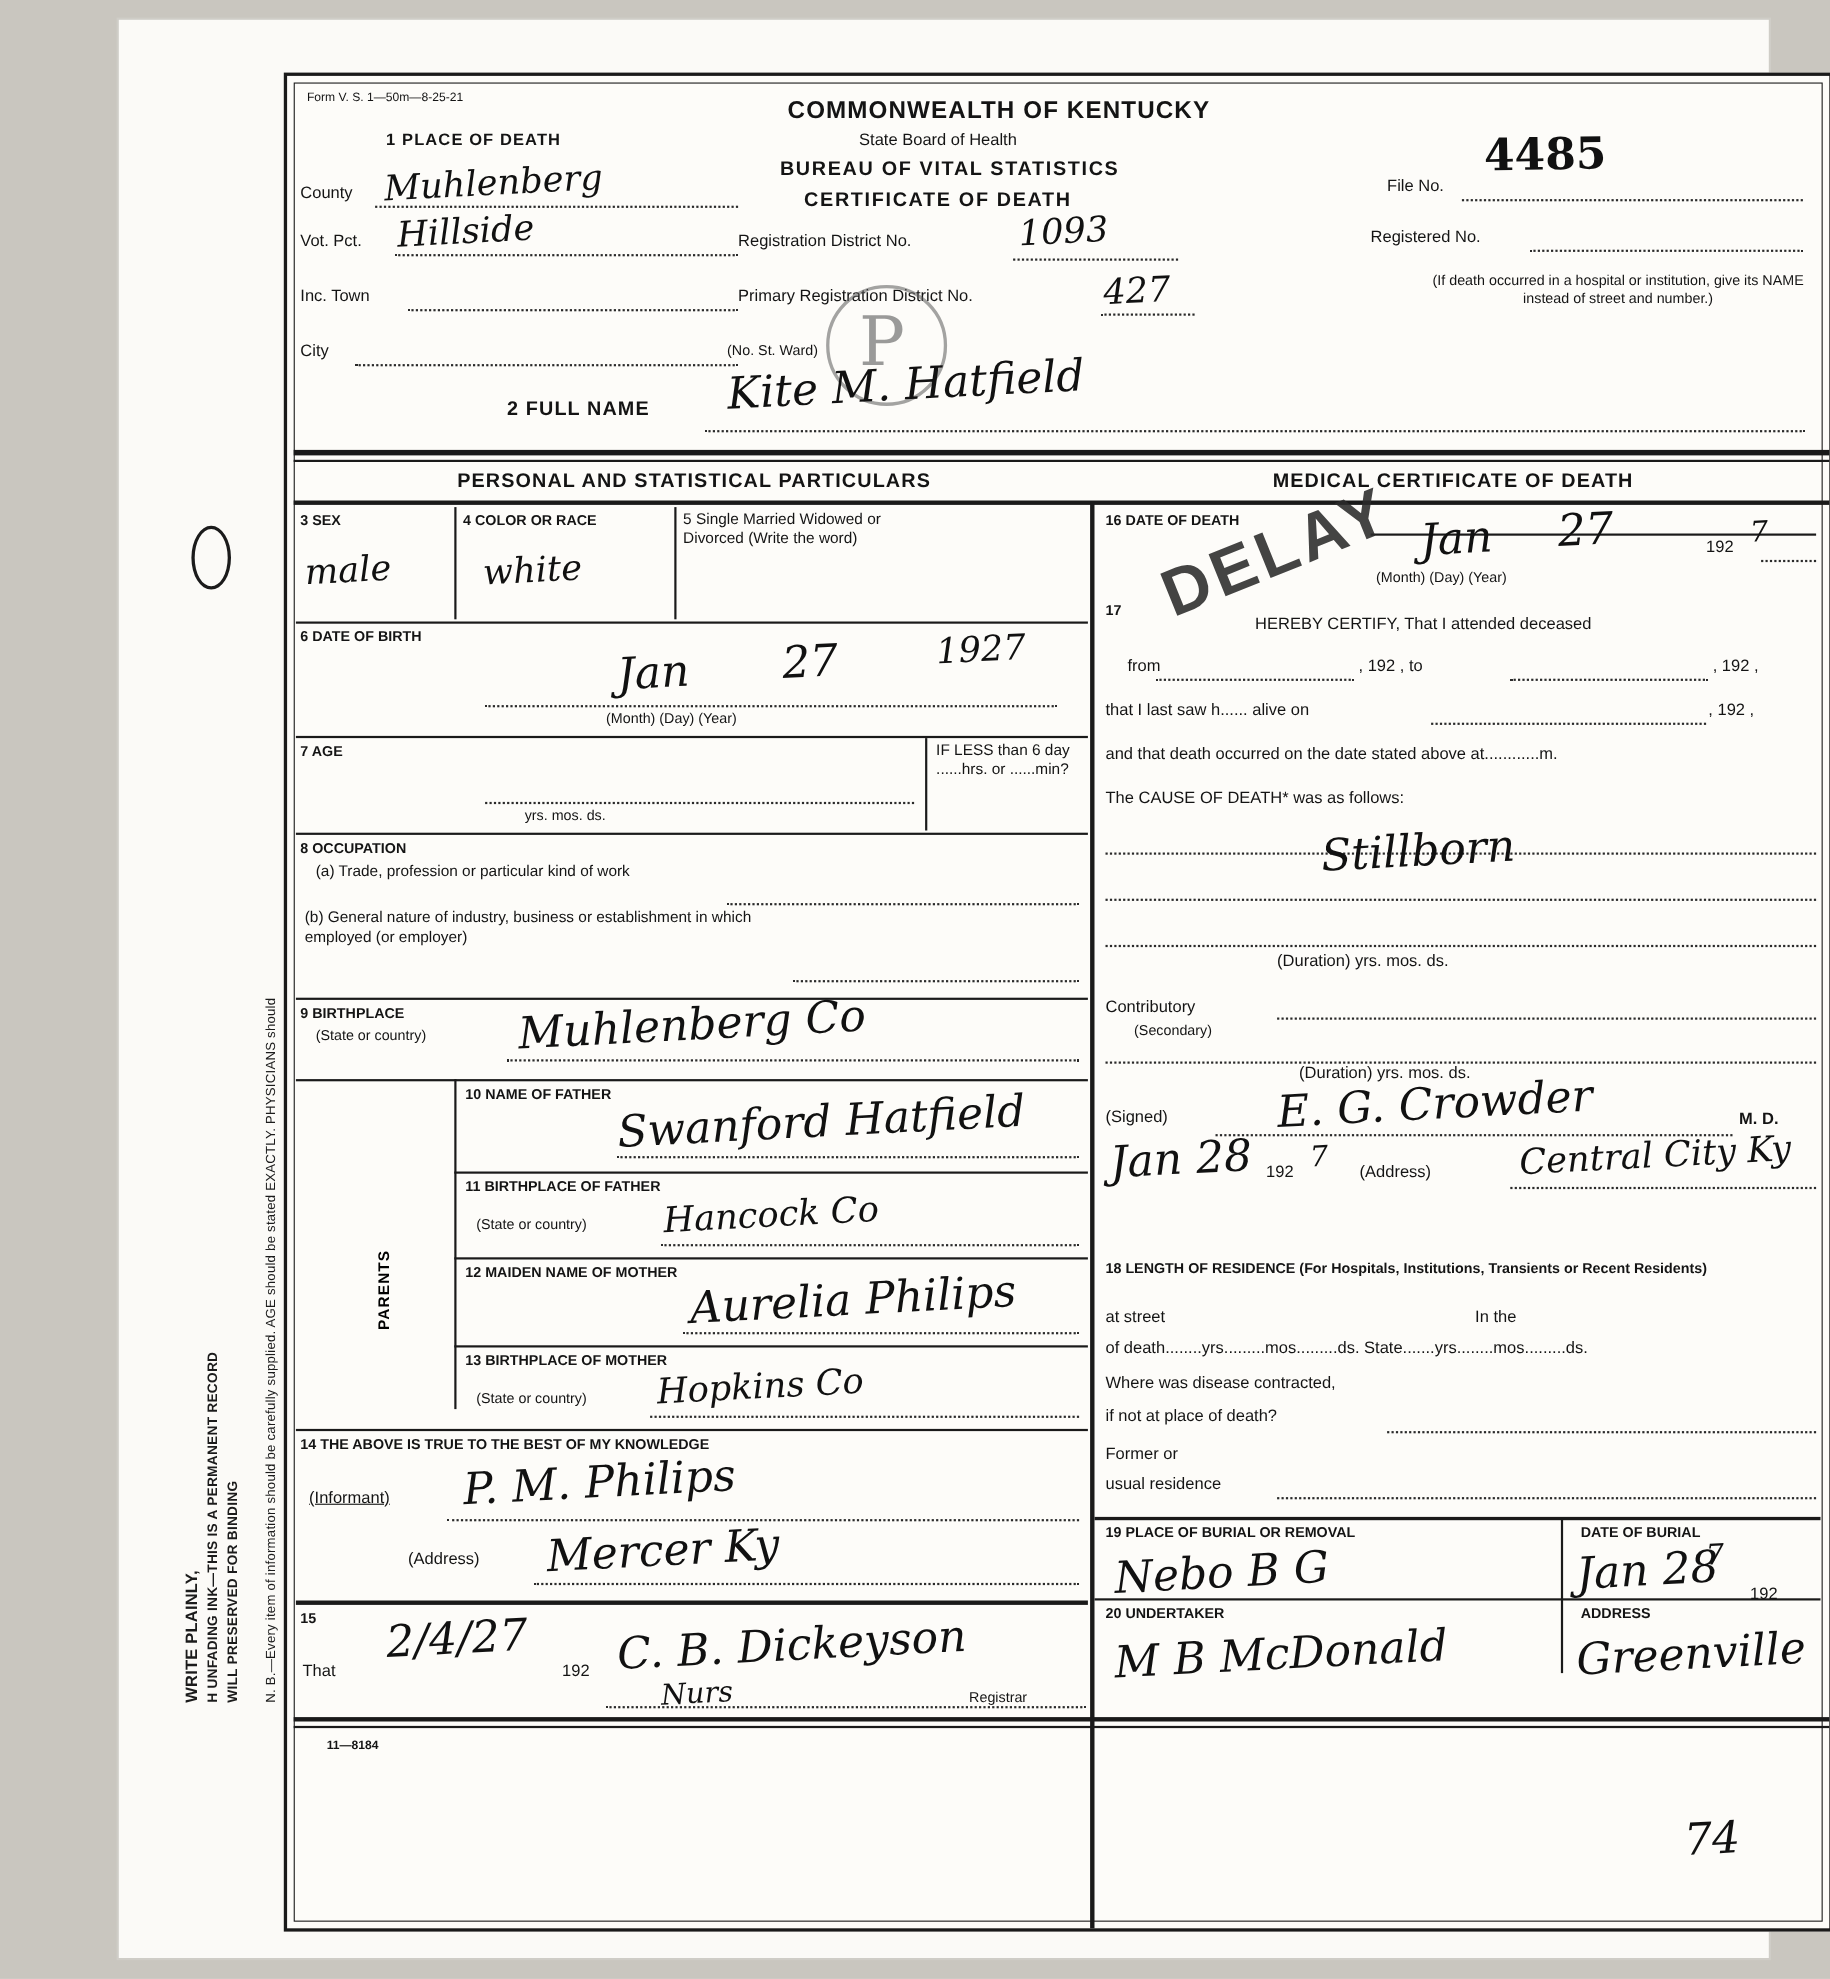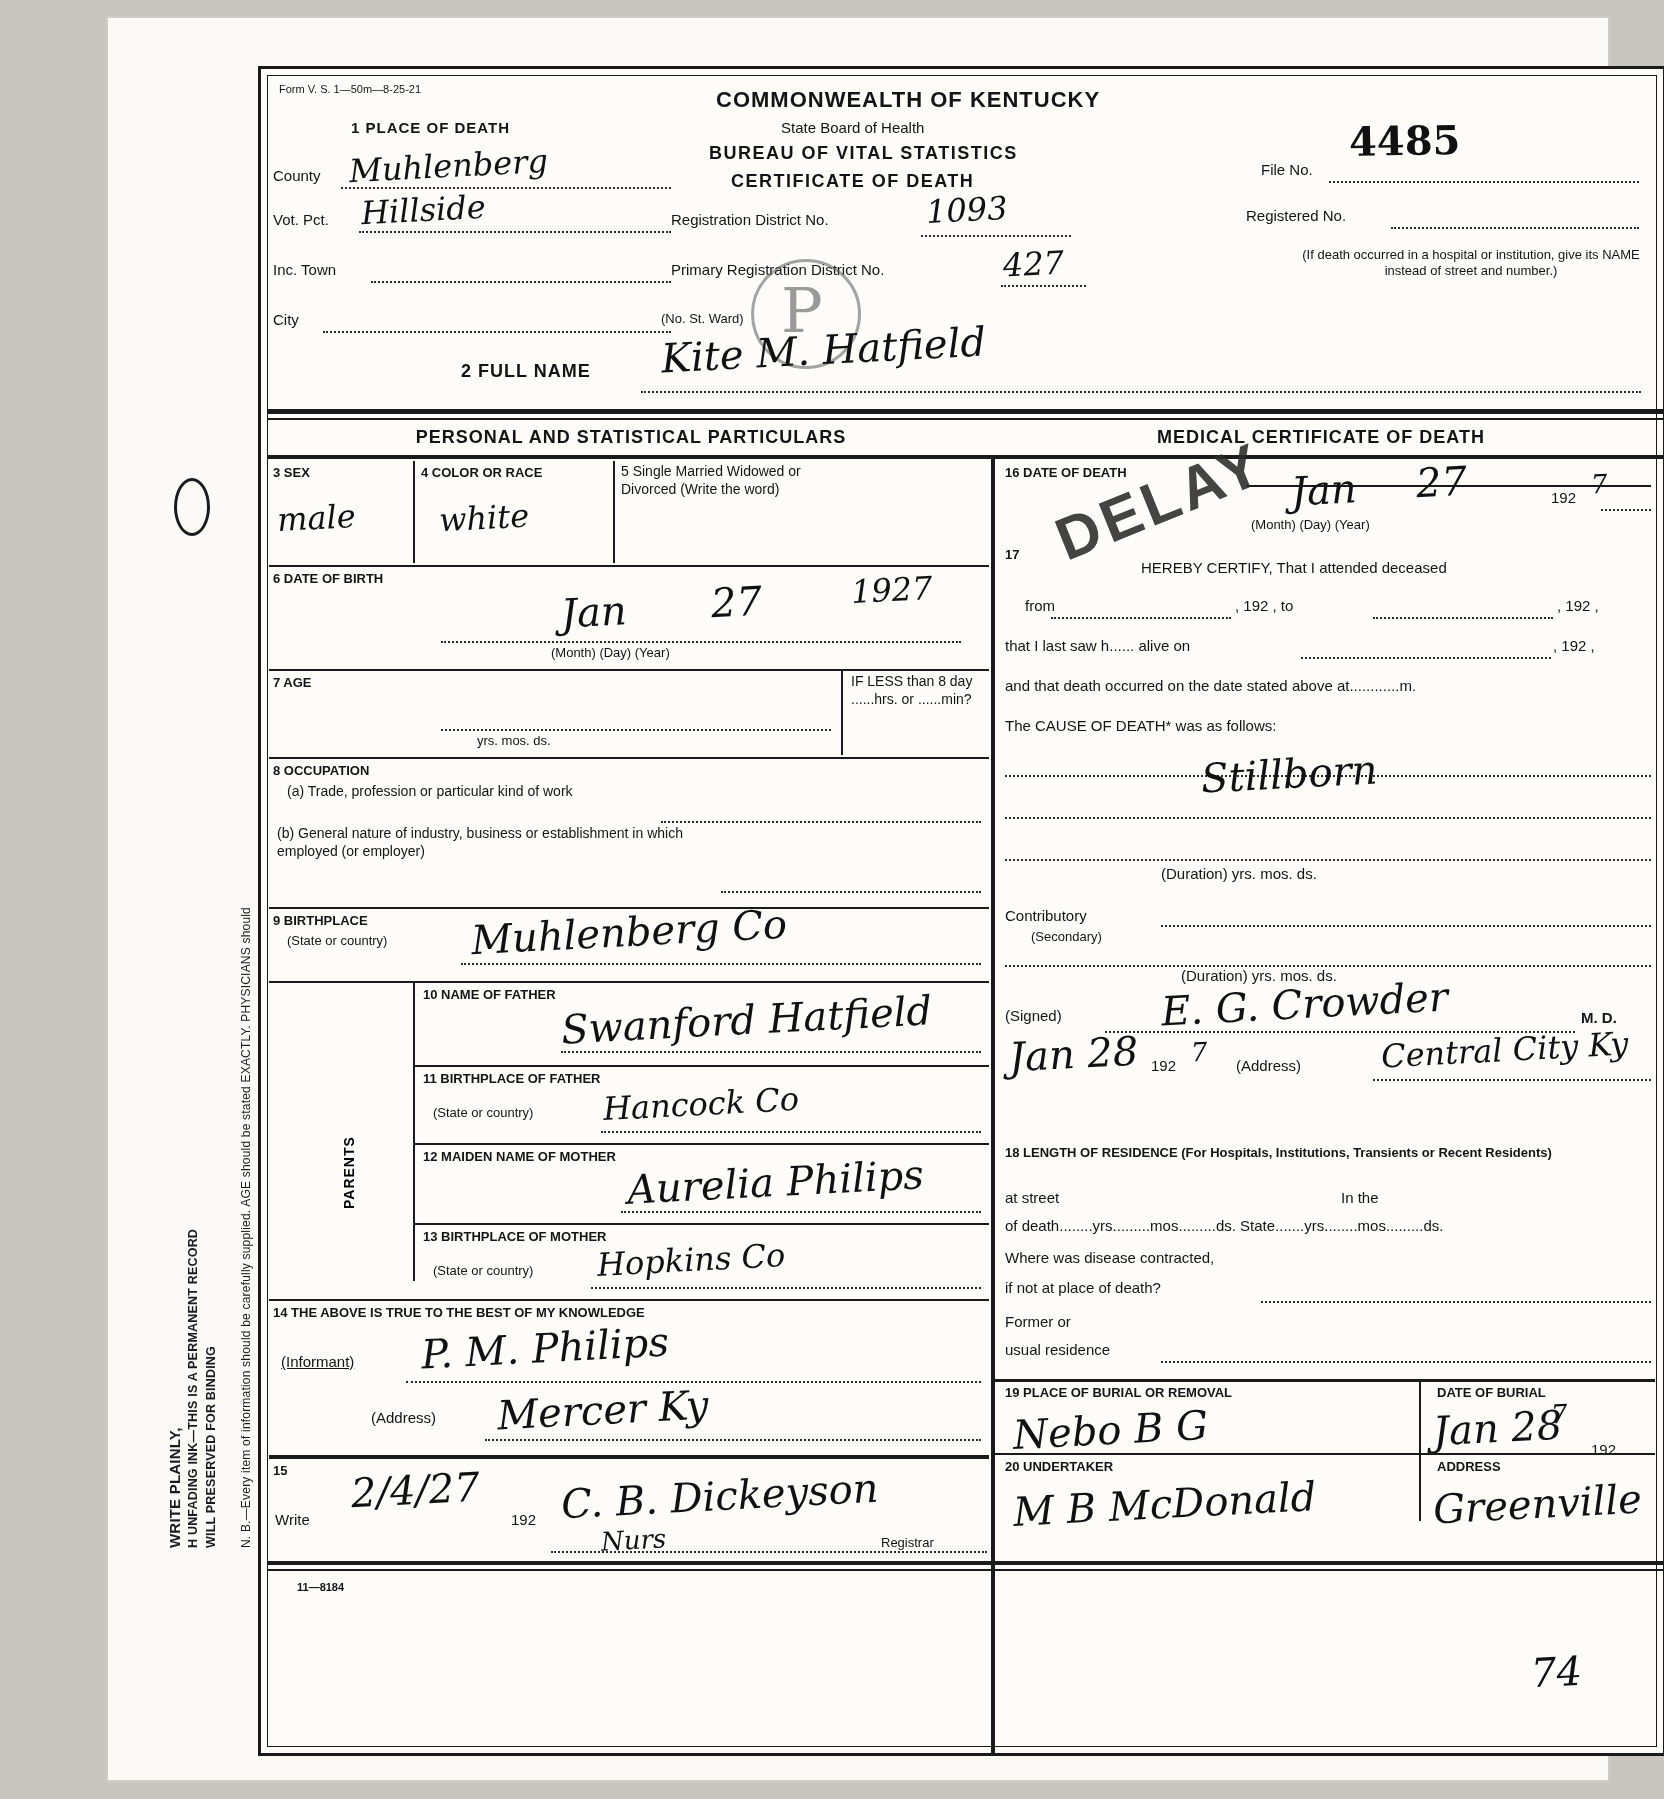--- a/index.html
+++ b/index.html
@@ -256,21 +256,21 @@
       <div class="dots" style="left:180px; top:572px; width:520px;"></div>
       <div class="hw hw-big" style="left:300px; top:520px;">Jan</div>
       <div class="hw hw-big" style="left:450px; top:510px;">27</div>
       <div class="hw hw-md" style="left:590px; top:502px;">1927</div>
       <div class="txt sm" style="left:290px; top:576px;">(Month)            (Day)            (Year)</div>
 
       <div class="hline" style="left:8px; top:600px; width:720px;"></div>
 
       <div class="txt b sm" style="left:12px; top:606px;">7 AGE</div>
       <div class="vline" style="left:580px; top:602px; height:84px;"></div>
-      <div class="label-blk" style="left:590px; top:604px; width:135px;">IF LESS than 8 day ......hrs. or ......min?</div>
+      <div class="label-blk" style="left:590px; top:604px; width:135px;">IF LESS than 6 day ......hrs. or ......min?</div>
       <div class="dots" style="left:180px; top:660px; width:390px;"></div>
       <div class="txt sm" style="left:216px; top:664px;">yrs.                    mos.                    ds.</div>
 
       <div class="hline" style="left:8px; top:688px; width:720px;"></div>
 
       <div class="txt b sm" style="left:12px; top:694px;">8 OCCUPATION</div>
       <div class="label-blk" style="left:26px; top:714px; width:380px;">(a) Trade, profession or particular kind of work</div>
       <div class="dots" style="left:400px; top:752px; width:320px;"></div>
       <div class="label-blk" style="left:16px; top:756px; width:450px;">(b) General nature of industry, business or establishment in which employed (or employer)</div>
       <div class="dots" style="left:460px; top:822px; width:260px;"></div>
@@ -318,21 +318,21 @@
       <div class="dots" style="left:145px; top:1312px; width:575px;"></div>
       <div class="hw hw-big" style="left:160px; top:1256px;">P. M. Philips</div>
 
       <div class="txt md" style="left:110px; top:1340px;">(Address)</div>
       <div class="dots" style="left:224px; top:1370px; width:496px;"></div>
       <div class="hw hw-big" style="left:236px; top:1318px;">Mercer Ky</div>
 
       <div class="rule-thick" style="left:8px; top:1386px; width:720px; height:4px;"></div>
 
       <div class="txt b sm" style="left:12px; top:1394px;">15</div>
-      <div class="txt md" style="left:14px; top:1442px;">Write</div>
+      <div class="txt md" style="left:14px; top:1442px;">That</div>
       <div class="hw hw-big" style="left:90px; top:1398px;">2/4/27</div>
       <div class="txt md" style="left:250px; top:1442px;">192</div>
       <div class="hw hw-big" style="left:300px; top:1404px;">C. B. Dickeyson</div>
       <div class="hw hw-sm" style="left:340px; top:1456px;">Nurs</div>
       <div class="dots" style="left:290px; top:1482px; width:436px;"></div>
       <div class="txt sm" style="left:620px; top:1466px;">Registrar</div>
 
       <div class="txt b sm" style="left:744px; top:396px;">16 DATE OF DEATH</div>
       <div class="solid" style="left:985px; top:416px; width:405px;"></div>
       <div class="hw hw-big" style="left:1030px; top:398px;">Jan</div>

